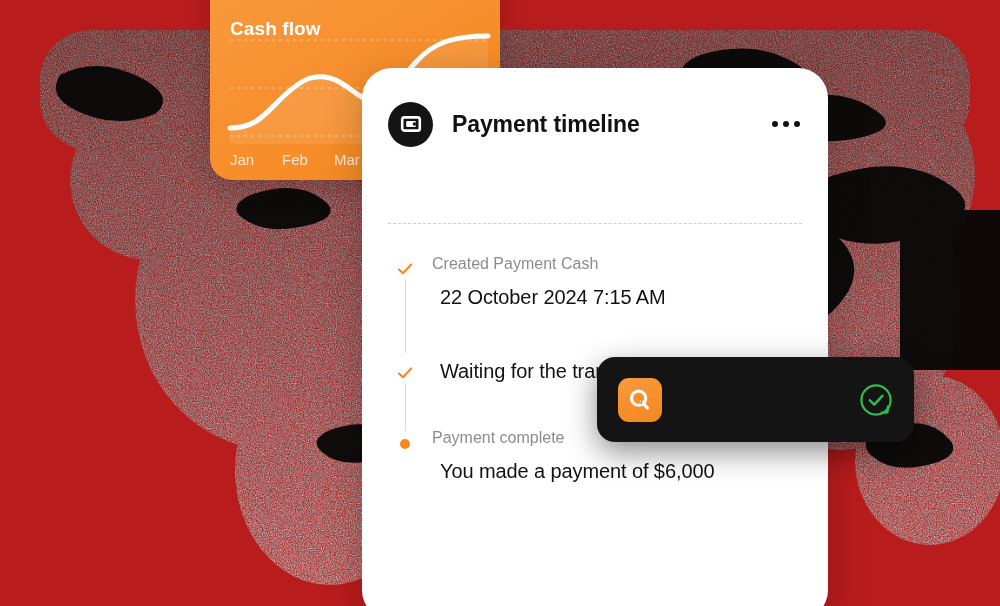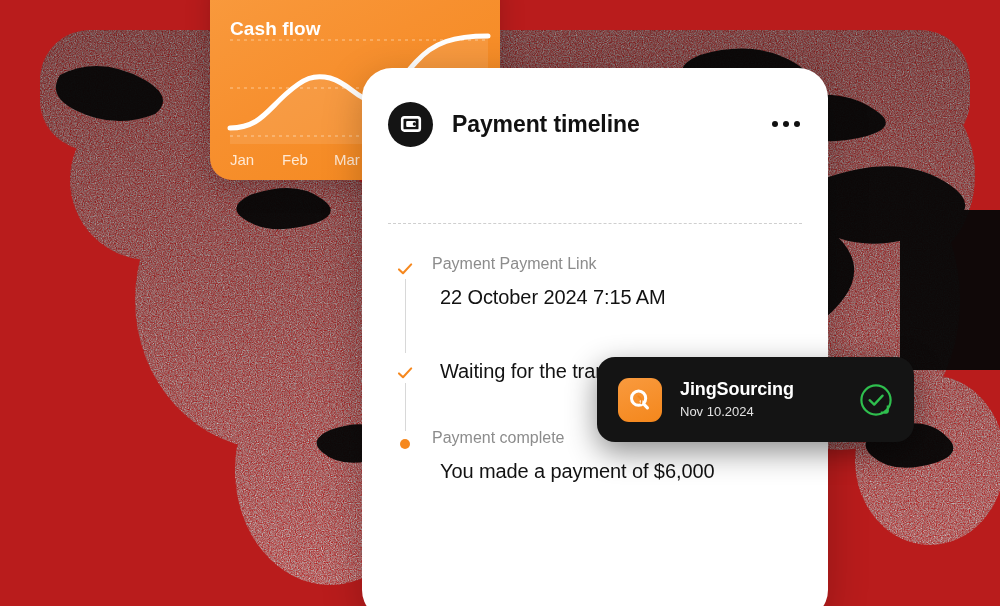--- a/index.html
+++ b/index.html
@@ -339,21 +339,21 @@
 
     <div id="timeline-list">
 
       <div class="tl-row" id="row-1">
         <span class="tl-marker">
           <svg width="16" height="16" viewBox="0 0 16 16" aria-hidden="true">
             <path d="M2 8.4 L6 12.2 L14.2 3.4" fill="none" stroke="#F6881E" stroke-width="2.1" stroke-linecap="round" stroke-linejoin="round"></path>
           </svg>
         </span>
         <span class="tl-line"></span>
-        <p class="tl-label">Payment Payment Link</p>
+        <p class="tl-label">Created Payment Cash</p>
         <p class="tl-value">22 October 2024 7:15 AM</p>
       </div>
 
       <div class="tl-row" id="row-2">
         <span class="tl-marker">
           <svg width="16" height="16" viewBox="0 0 16 16" aria-hidden="true">
             <path d="M2 8.4 L6 12.2 L14.2 3.4" fill="none" stroke="#F6881E" stroke-width="2.1" stroke-linecap="round" stroke-linejoin="round"></path>
           </svg>
         </span>
         <span class="tl-line"></span>
@@ -371,24 +371,20 @@
 
   <div id="notification-toast">
     <div id="app-icon">
       <svg width="26" height="26" viewBox="0 0 26 26" aria-hidden="true">
         <circle cx="11.6" cy="11.2" r="7.1" fill="none" stroke="#ffffff" stroke-width="3"></circle>
         <path d="M14.2 14.4 L20.4 20.8" stroke="#ffffff" stroke-width="3.2" stroke-linecap="round"></path>
         <path d="M11.2 9.2 q4.4 2.4 3.2 7.2" fill="none" stroke="#F4871C" stroke-width="1.7" stroke-linecap="round"></path>
       </svg>
     </div>
 
-    <div id="toast-text">
-      <span id="toast-title">JingSourcing</span>
-      <span id="toast-date">Nov 10.2024</span>
-    </div>
 
     <span id="toast-status">
       <svg width="34" height="34" viewBox="0 0 34 34" aria-hidden="true">
         <path d="M17 2.4 A14.6 14.6 0 1 1 2.4 17 A14.6 14.6 0 0 1 17 2.4 Z
                  M28.8 22.6 L28.8 28.0 A1.6 1.6 0 0 1 27.2 29.6 L21.8 29.6" fill="none" stroke="#2FBF4E" stroke-width="2.2" stroke-linejoin="round"></path>
         <path d="M10.6 17.2 L15.2 21.6 L23.6 12.6" fill="none" stroke="#2FBF4E" stroke-width="2.3" stroke-linecap="round" stroke-linejoin="round"></path>
       </svg>
     </span>
   </div>
 

